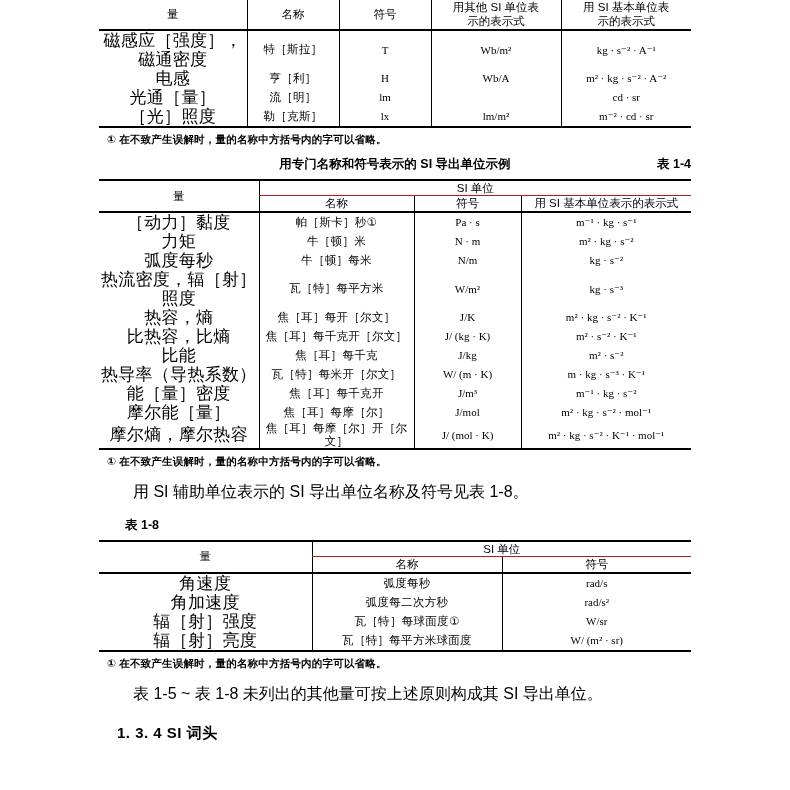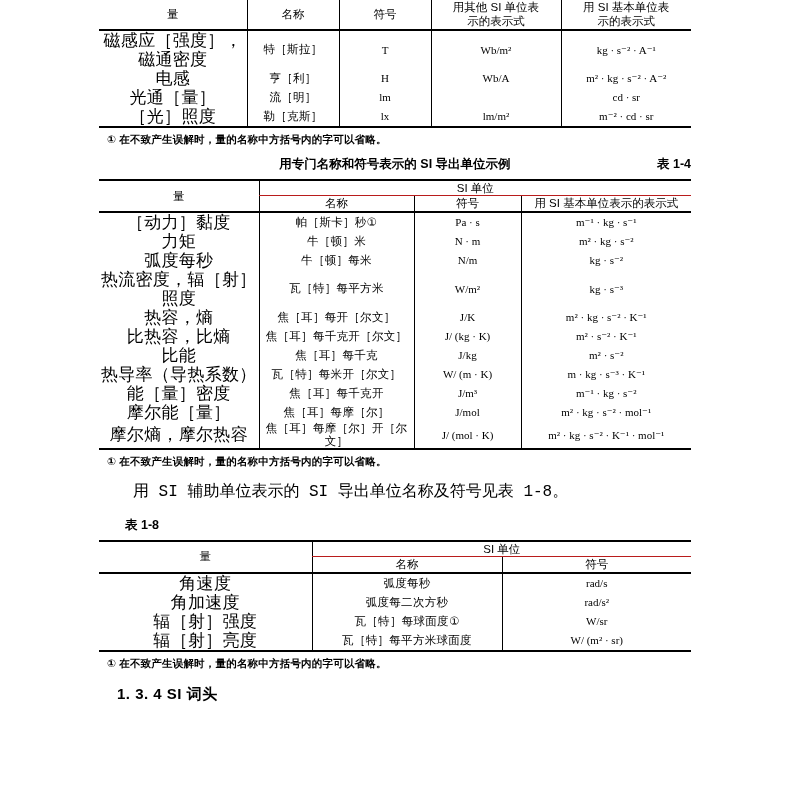--- a/index.html
+++ b/index.html
@@ -101,21 +101,21 @@
     font-family: "Liberation Sans", "DejaVu Sans", sans-serif;
     font-weight: bold;
     font-size: 10.5px;
     padding: 5px 0 2px 8px;
     box-sizing: border-box;
     letter-spacing: 0.2px;
   }
   .body-para {
     width: 592px;
     margin: 0 auto;
-    font-family: Liberation Mono, monospace;
+    font-family: Liberation Sans, sans-serif;
     font-size: 16px;
     line-height: 1.5;
     padding: 9px 0 6px 34px;
     box-sizing: border-box;
   }
   .section-head {
     width: 592px;
     margin: 0 auto;
     font-family: "Liberation Sans", "DejaVu Sans", sans-serif;
     font-weight: bold;
@@ -326,15 +326,16 @@
         <tr class="rule-thick">
           <td class="qty">辐［射］亮度</td>
           <td class="nm vline-l">瓦［特］每平方米球面度</td>
           <td class="sym vline-l">W/ (m² · sr)</td>
         </tr>
       </tbody>
     </table>
   </div>
   <div class="note">① 在不致产生误解时，量的名称中方括号内的字可以省略。</div>
 
+  <div class="body-para">表 1-5 ~ 表 1-8 未列出的其他量可按上述原则构成其 SI 导出单位。</div>
   <div class="section-head">1. 3. 4    SI 词头</div>
 
 </div>
 
 </body></html>

